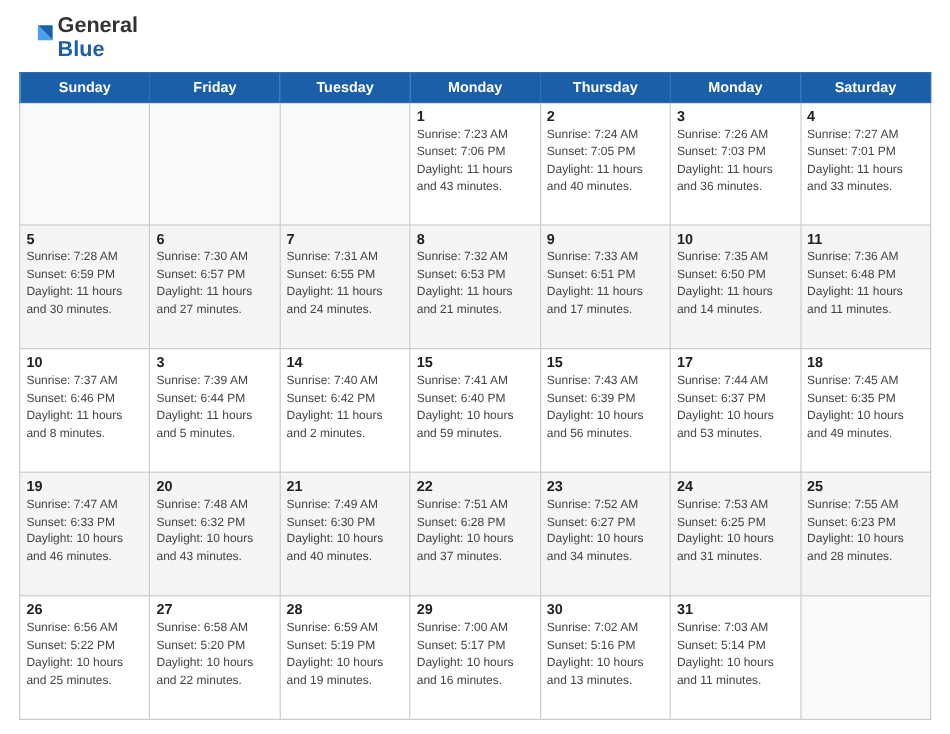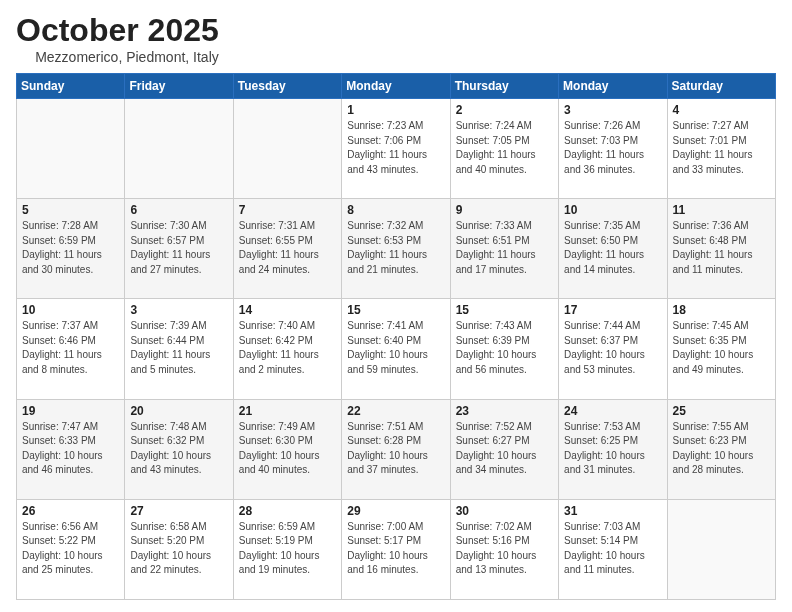--- a/index.html
+++ b/index.html
@@ -57,21 +57,21 @@
       border-collapse: collapse;
       width: 100%;
       table-layout: fixed;
     }
     .calendar th {
       background-color: #1a5fa8;
       color: #fff;
       font-size: 12px;
       font-weight: bold;
       padding: 5px 4px;
-      text-align: left;
+      text-align: center;
       border: 1px solid #2a6fbf;
     }
     .calendar td {
       vertical-align: top;
       border: 1px solid #ccc;
       padding: 4px 5px;
       font-size: 9.5px;
       color: #333;
       background: #fff;
       height: 88px;
@@ -92,23 +92,29 @@
       line-height: 1.45;
     }
     tr:nth-child(even) td { background: #f5f5f5; }
     tr:nth-child(even) td.empty { background: #f0f0f0; }
   </style>
 </head>
 <body>
 
 <div class="page">
   <div class="header">
-    <div class="title-block">
-      <div class="calendar-title">October 2025</div>
-      <div class="calendar-subtitle">Mezzomerico, Piedmont, Italy</div>
+    <div class="logo">
+      <svg class="logo-icon" viewBox="0 0 36 36">
+        <polygon points="20,4 36,4 36,20" fill="#1a5fa8"></polygon>
+        <polygon points="20,4 36,20 20,20" fill="#4a9fe8"></polygon>
+      </svg>
+      <div class="logo-text">
+        <span class="logo-general">General</span><br>
+        <span class="logo-blue">Blue</span>
+      </div>
     </div>
   </div>
 
   <table class="calendar">
     <thead>
       <tr>
         <th>Sunday</th>
         <th>Friday</th>
         <th>Tuesday</th>
         <th>Monday</th>

